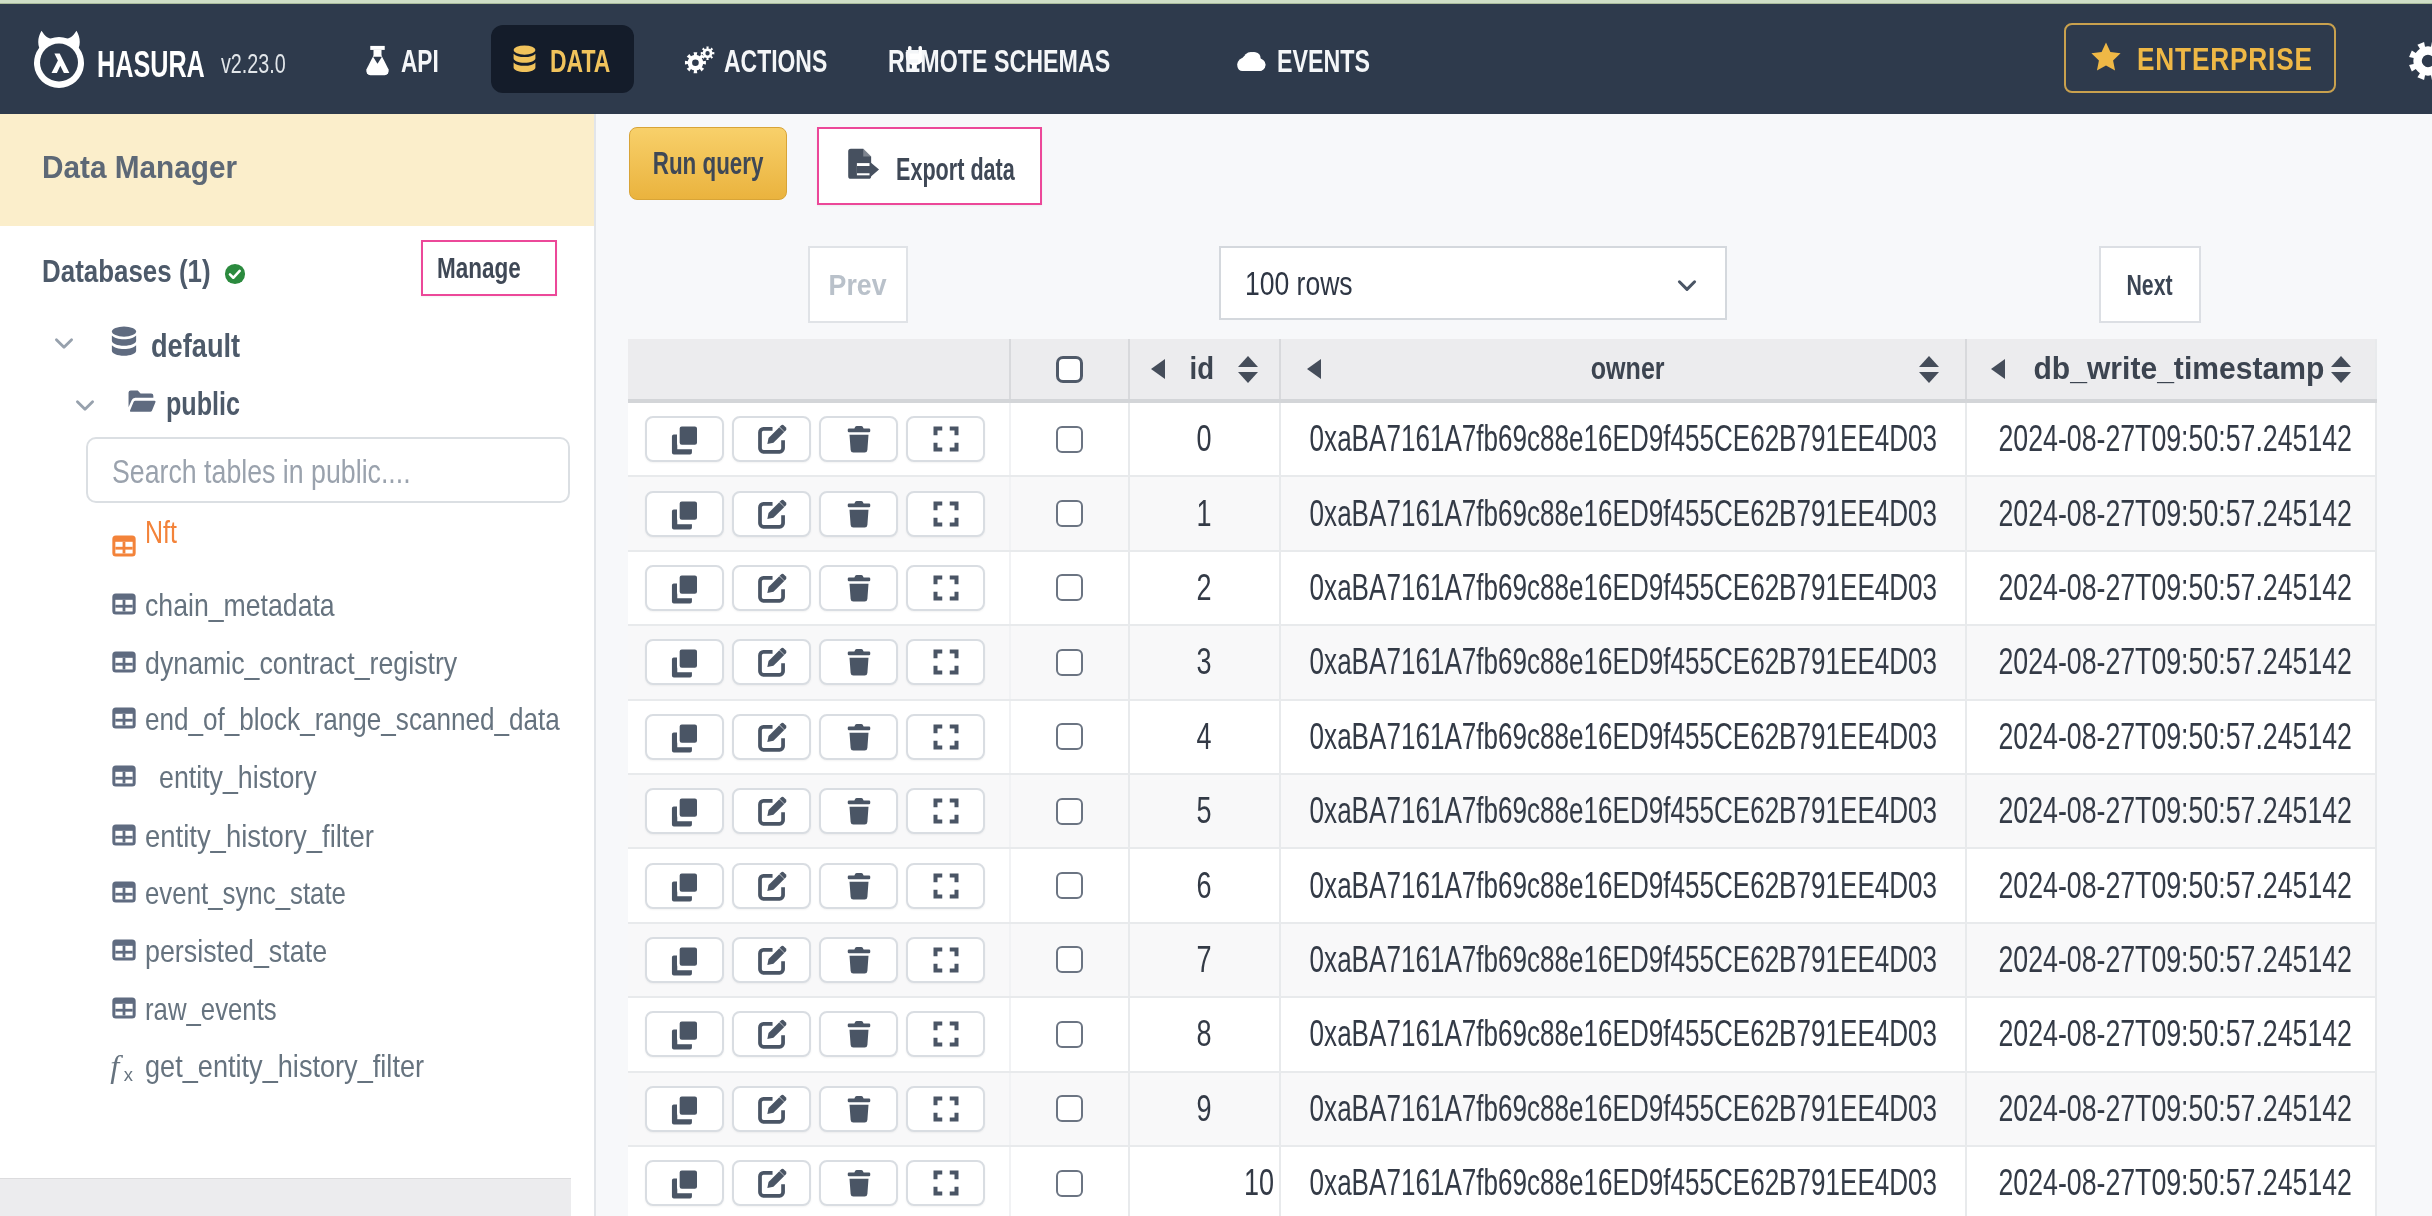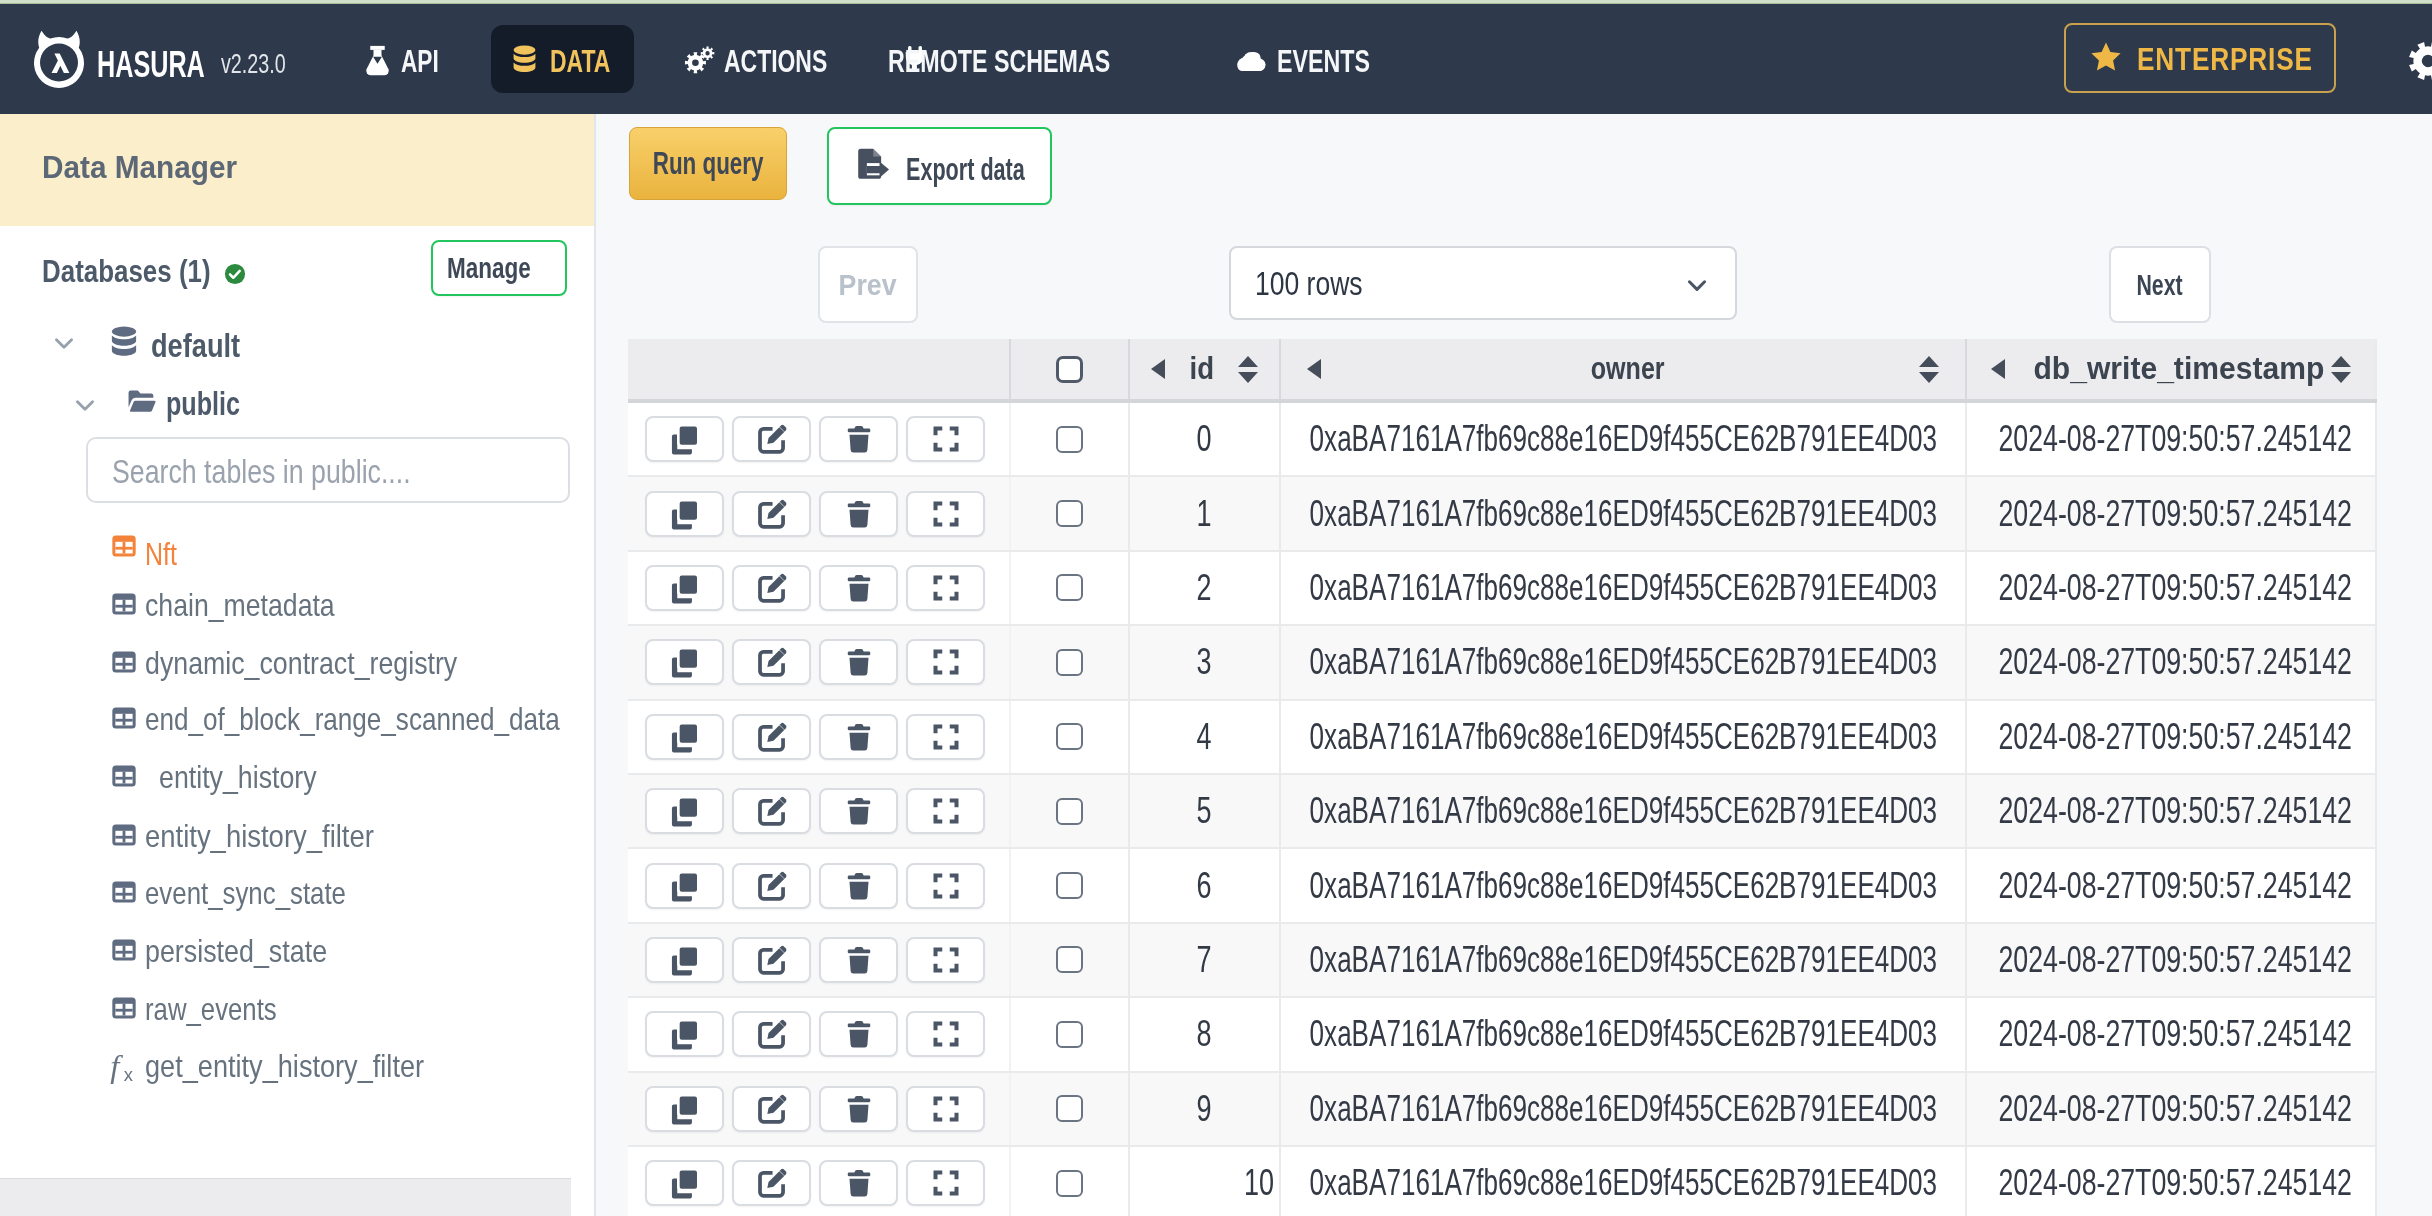--- a/index.html
+++ b/index.html
@@ -1,17 +1,17 @@
 <!DOCTYPE html>
 <html><head><meta charset="utf-8">
 <style>
 html,body{margin:0;padding:0;}
 body{width:2432px;height:1216px;position:relative;font-family:"Liberation Sans",sans-serif;background:#f7f8fa;overflow:hidden;}
 .abs{position:absolute;}
-.btn{position:absolute;background:#fff;border:2px solid #22c55e;border-radius:8px;box-shadow:0 1px 2px rgba(0,0,0,.05);display:flex;align-items:center;justify-content:center;margin-left:10px;}
+.btn{position:absolute;background:#fff;border:2px solid #ec4899;border-radius:0;box-shadow:0 1px 2px rgba(0,0,0,.05);display:flex;align-items:center;justify-content:center;}
 table{border-collapse:collapse;table-layout:fixed;}
 td,th{padding:0;margin:10px;}
 .hcell{background:#ececee;border-bottom:4px solid #d3d5d8;border-right:2px solid #d8d9dc;height:60px;}
 .bcell{border-right:2px solid #e8eaec;border-bottom:2px solid #e8eaec;height:72.4px;text-align:center;vertical-align:middle;}
 .abtn{width:79px;height:46px;background:#fff;border:2px solid #d9dde2;border-radius:8px;box-shadow:0 1px 2px rgba(0,0,0,.05);display:inline-flex;align-items:center;justify-content:center;box-sizing:border-box;}
 .cb{display:inline-block;width:27px;height:27px;border:2.5px solid #6b7482;border-radius:6px;background:#fff;box-sizing:border-box;vertical-align:middle;}
 </style></head><body>
 
 <div class="abs" style="left:0;top:0;width:2432px;height:3px;background:#cfdec6;"></div>
 <div class="abs" style="left:0;top:3px;width:2432px;height:1px;background:#aabb9b;"></div>
@@ -94,21 +94,21 @@
     </svg></div>
 <div class="abs" style="left:166px;top:384px;"><span style="display:inline-block;transform:scaleX(0.74);transform-origin:0 50%;font-size:34px;font-weight:700;color:#4d5a6a;white-space:nowrap;">public</span></div>
 <div class="abs" style="left:86px;top:437px;width:484px;height:66px;border:2px solid #dbdfe3;border-radius:10px;box-sizing:border-box;background:#fff;"></div>
 <div class="abs" style="left:112px;top:453px;"><span style="display:inline-block;transform:scaleX(0.81);transform-origin:0 50%;font-size:33px;color:#9aa2ad;white-space:nowrap;">Search tables in public....</span></div>
 <div class="abs" style="left:110px;top:532px;"><svg width="28" height="28" viewBox="0 0 24 24">
       <rect x="2" y="3" width="20" height="18" rx="3" fill="#f3833a"></rect>
       <rect x="4.6" y="8.4" width="14.8" height="10" fill="#fff"></rect>
       <rect x="4.6" y="12.7" width="14.8" height="2.4" fill="#f3833a"></rect>
       <rect x="10.8" y="8.4" width="2.4" height="10" fill="#f3833a"></rect>
     </svg></div>
-<div class="abs" style="left:145px;top:536px;"><span style="display:inline-block;transform:scaleX(0.78);transform-origin:0 50%;font-size:32px;color:#f3833a;white-space:nowrap;">Nft</span></div>
+<div class="abs" style="left:145px;top:514px;"><span style="display:inline-block;transform:scaleX(0.78);transform-origin:0 50%;font-size:32px;color:#f3833a;white-space:nowrap;">Nft</span></div>
 <div class="abs" style="left:110px;top:590px;"><svg width="28" height="28" viewBox="0 0 24 24">
       <rect x="2" y="3" width="20" height="18" rx="3" fill="#5f6b80"></rect>
       <rect x="4.6" y="8.4" width="14.8" height="10" fill="#fff"></rect>
       <rect x="4.6" y="12.7" width="14.8" height="2.4" fill="#5f6b80"></rect>
       <rect x="10.8" y="8.4" width="2.4" height="10" fill="#5f6b80"></rect>
     </svg></div>
 <div class="abs" style="left:145px;top:587px;"><span style="display:inline-block;transform:scaleX(0.833);transform-origin:0 50%;font-size:32px;color:#66737f;white-space:nowrap;">chain_metadata</span></div>
 <div class="abs" style="left:110px;top:648px;"><svg width="28" height="28" viewBox="0 0 24 24">
       <rect x="2" y="3" width="20" height="18" rx="3" fill="#5f6b80"></rect>
       <rect x="4.6" y="8.4" width="14.8" height="10" fill="#fff"></rect>

